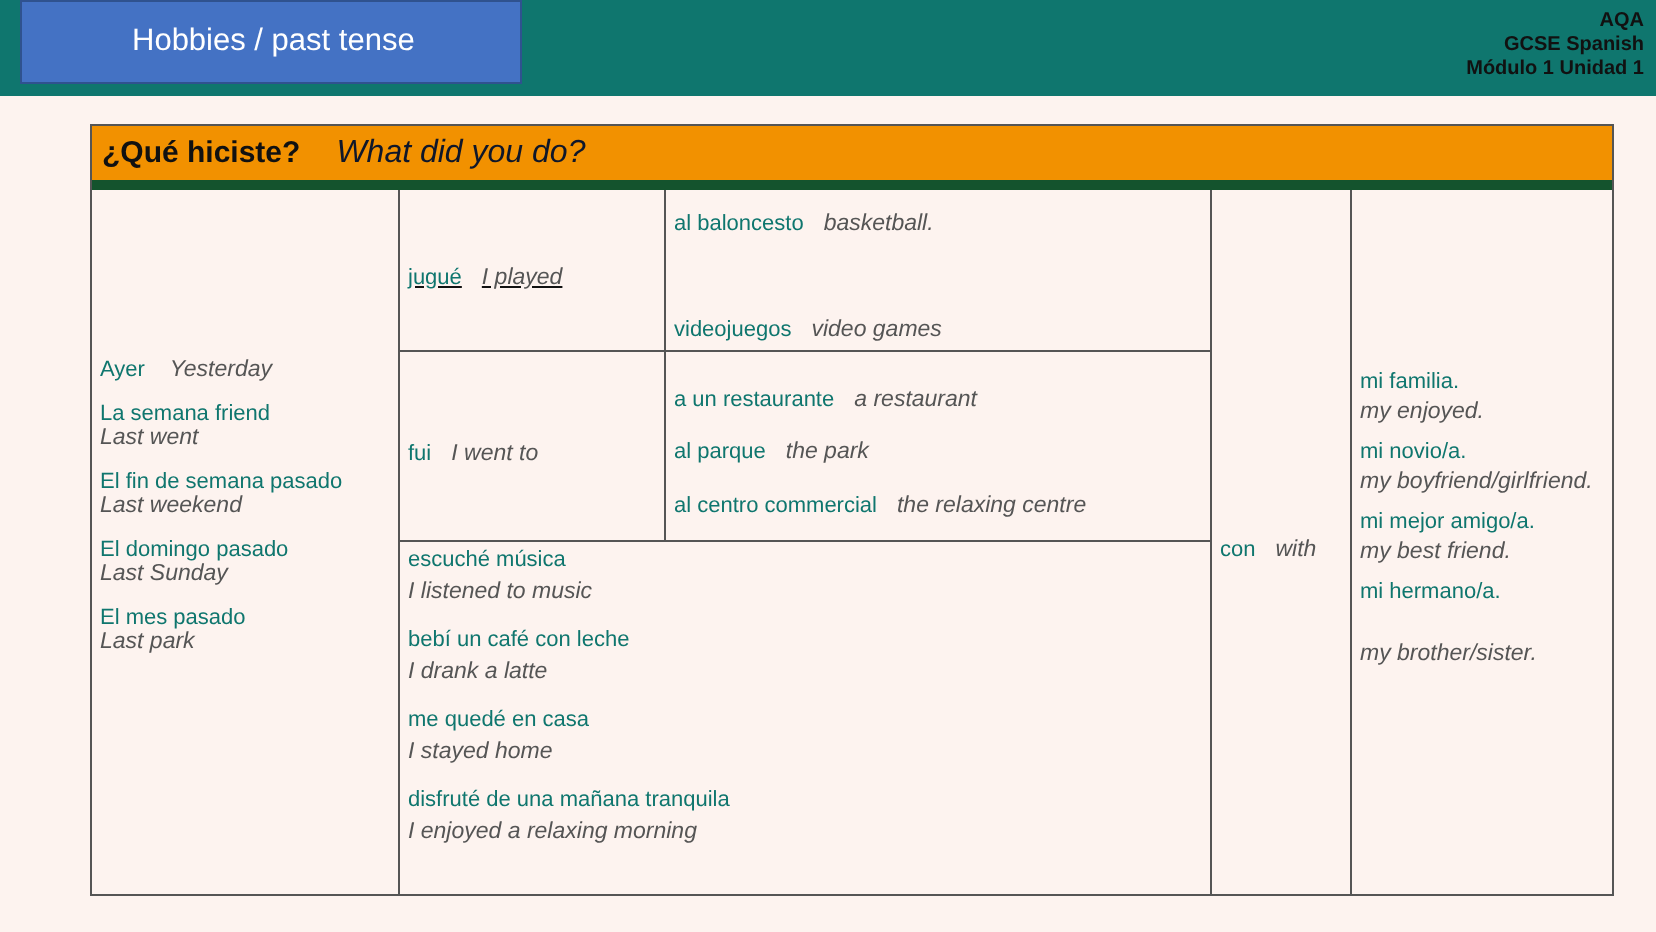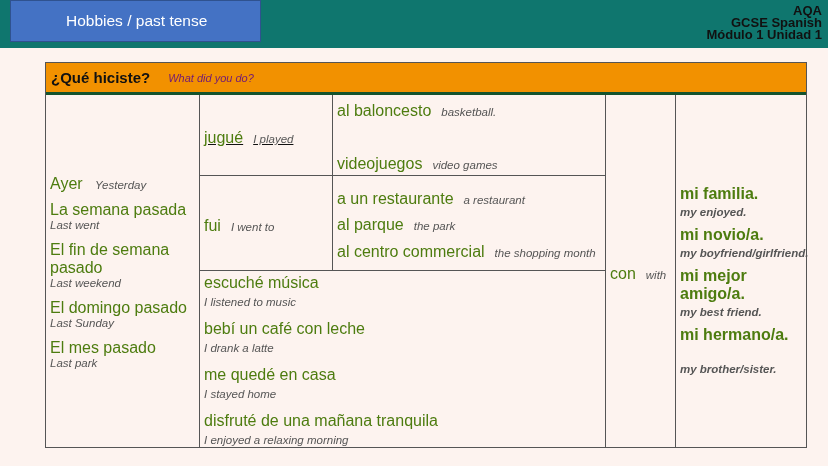--- a/index.html
+++ b/index.html
@@ -2,31 +2,31 @@
 <html><head>
 <meta charset="utf-8">
 <style>
   html, body { margin:0; padding:0; }
   body { width:828px; height:466px; background:#fdf3ef; position:relative; overflow:hidden;
          font-family:"Liberation Sans", sans-serif; color:#111; }
   .topbar { position:absolute; left:0; top:0; width:828px; height:48px; background:#0f766e; }
   .title-box { position:absolute; left:10px; top:0; width:251px; height:42px; background:#4472c4;
                border:1px solid #2f528f; box-sizing:border-box; color:#fff; font-size:15.5px;
                display:flex; align-items:center; padding-left:55px; }
-  .badge { position:absolute; right:6px; top:5px; text-align:right; font-weight:bold; font-size:13px;
+  .badge { position:absolute; right:6px; top:5px; text-align:right; font-weight:bold; font-size:10px;
            line-height:12px; color:#111; }
   .tbl { position:absolute; left:45px; top:62px; width:762px; height:386px; border:1px solid #555;
          box-sizing:border-box; }
   .hdr { position:absolute; left:0; top:0; width:760px; height:32px; background:#f29100;
-         border-bottom:3px solid #14532d; box-sizing:border-box; display:flex; align-items:center; padding-left:5px; }
+         border-bottom:5px solid #14532d; box-sizing:border-box; display:flex; align-items:center; padding-left:5px; }
   .hdr .es { font-weight:bold; font-size:15px; color:#111; }
-  .hdr .en { font-style:italic; font-size:11px; margin-left:18px; color:#701a75; }
+  .hdr .en { font-style:italic; font-size:16px; margin-left:18px; color:#0f172a; }
   .vline { position:absolute; width:1px; background:#555; }
   .hline { position:absolute; height:1px; background:#555; }
-  .es { font-size:16px; color:#4d7c0f; }
+  .es { font-size:11px; color:#0f766e; }
   .en { font-style:italic; font-size:11.5px; color:#555; }
   .item-inline { position:absolute; white-space:nowrap; }
   .item-inline .en { margin-left:10px; }
   .stack { position:absolute; }
   .stack .row { margin-bottom:10px; }
   .stack .row .es, .stack .row .en { display:block; }
 </style>
 </head>
 <body>
 
@@ -53,21 +53,21 @@
   <div class="vline" style="left:629px; top:32px; height:352px;"></div>
   <div class="hline" style="left:153px; top:112px; width:407px;"></div>
   <div class="hline" style="left:153px; top:207px; width:407px;"></div>
 
   <div class="stack" style="left:4px; top:112px; width:145px;">
     <div class="row" style="white-space:nowrap; margin-bottom:8px;">
       <span class="es" style="display:inline;">Ayer</span>
       <span class="en" style="display:inline; margin-left:8px;">Yesterday</span>
     </div>
     <div class="row">
-      <span class="es">La semana pasada</span>
+      <span class="es">La semana friend</span>
       <span class="en">Last went</span>
     </div>
     <div class="row">
       <span class="es">El fin de semana pasado</span>
       <span class="en">Last weekend</span>
     </div>
     <div class="row">
       <span class="es">El domingo pasado</span>
       <span class="en">Last Sunday</span>
     </div>
@@ -91,21 +91,21 @@
     <span class="es">videojuegos</span><span class="en">video games</span>
   </div>
 
   <div class="item-inline" style="left:291px; top:127px;">
     <span class="es">a un restaurante</span><span class="en">a restaurant</span>
   </div>
   <div class="item-inline" style="left:291px; top:153px;">
     <span class="es">al parque</span><span class="en">the park</span>
   </div>
   <div class="item-inline" style="left:291px; top:180px;">
-    <span class="es">al centro commercial</span><span class="en">the shopping month</span>
+    <span class="es">al centro commercial</span><span class="en">the relaxing centre</span>
   </div>
 
   <div class="stack" style="left:158px; top:211px; width:395px;">
     <div class="row" style="margin-bottom:12px;">
       <span class="es">escuché música</span>
       <span class="en" style="margin-top:4px;">I listened to music</span>
     </div>
     <div class="row" style="margin-bottom:12px;">
       <span class="es">bebí un café con leche</span>
       <span class="en" style="margin-top:4px;">I drank a latte</span>
@@ -117,21 +117,21 @@
     <div class="row">
       <span class="es">disfruté de una mañana tranquila</span>
       <span class="en" style="margin-top:4px;">I enjoyed a relaxing morning</span>
     </div>
   </div>
 
   <div class="item-inline" style="left:564px; top:202px;">
     <span class="es">con</span><span class="en">with</span>
   </div>
 
-  <div class="stack" style="left:634px; top:122px; width:128px;font-weight:bold;">
+  <div class="stack" style="left:634px; top:122px; width:128px;">
     <div class="row" style="margin-bottom:8px;">
       <span class="es">mi familia.</span>
       <span class="en" style="margin-top:3px;">my enjoyed.</span>
     </div>
     <div class="row" style="margin-bottom:8px;">
       <span class="es">mi novio/a.</span>
       <span class="en" style="margin-top:3px; white-space:nowrap;">my boyfriend/girlfriend.</span>
     </div>
     <div class="row" style="margin-bottom:8px;">
       <span class="es">mi mejor amigo/a.</span>

